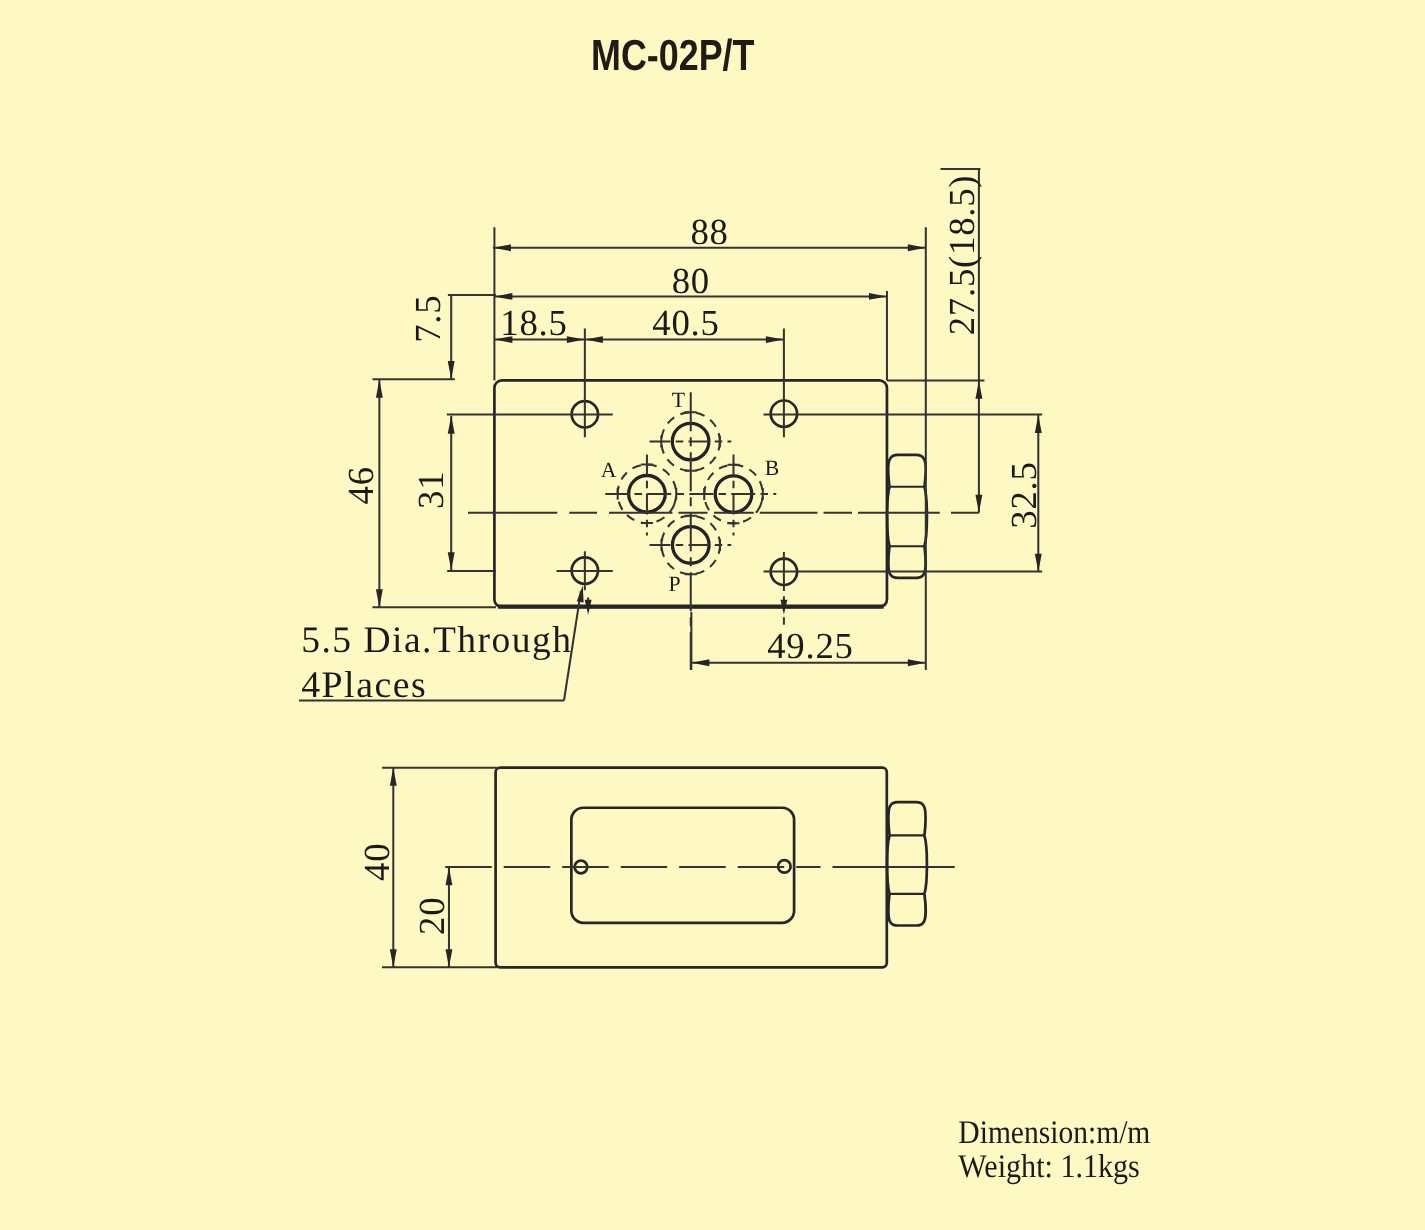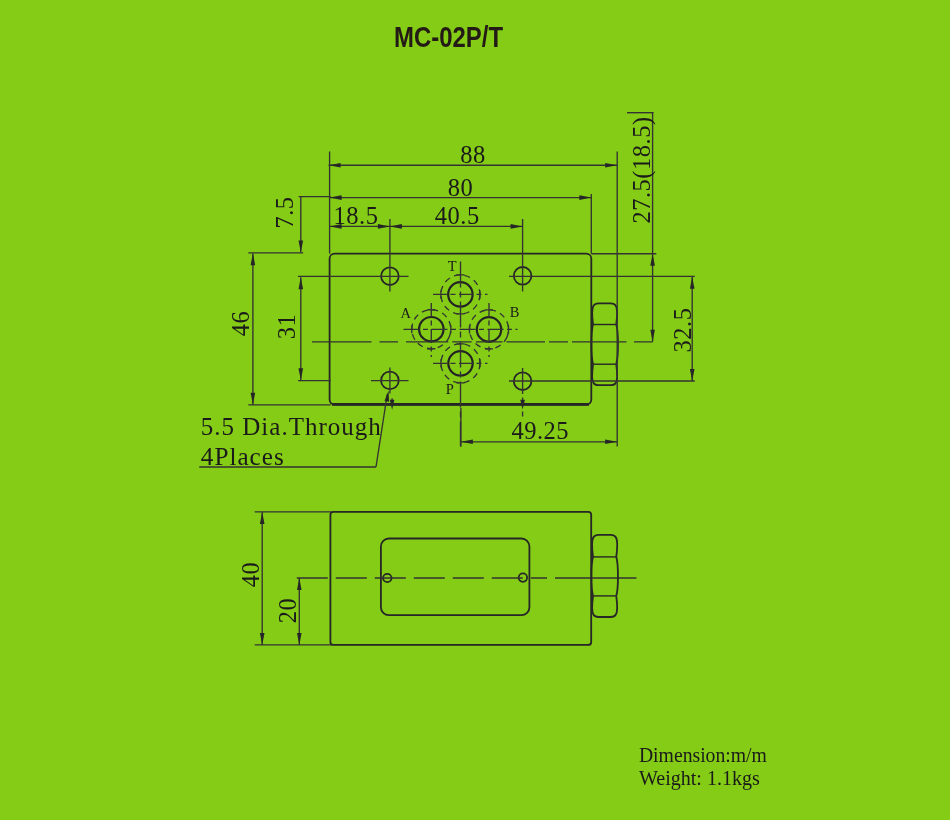--- a/index.html
+++ b/index.html
@@ -1,16 +1,16 @@
 <!DOCTYPE html>
 <html><head>
 <meta charset="utf-8">
 <style>
   html,body{margin:0;padding:0;background:#ffffff;}
-  .page{width:950px;height:820px;position:relative;background:#84cc16;overflow:hidden;}
+  .page{width:950px;height:820px;position:relative;background:#fef9c3;overflow:hidden;}
   text{font-family:"Liberation Serif",serif;fill:#1a1a1a;}
   .dim{font-size:24.5px;letter-spacing:0.5px;}
   .lbl{font-size:14.5px;}
   .thin{stroke:#333333;stroke-width:1.35;fill:none;stroke-linecap:butt;}
   .out{stroke:#262626;stroke-width:1.8;fill:none;}
   .arr{fill:#262626;stroke:none;}
 </style>
 </head>
 <body>
 <div class="page">

